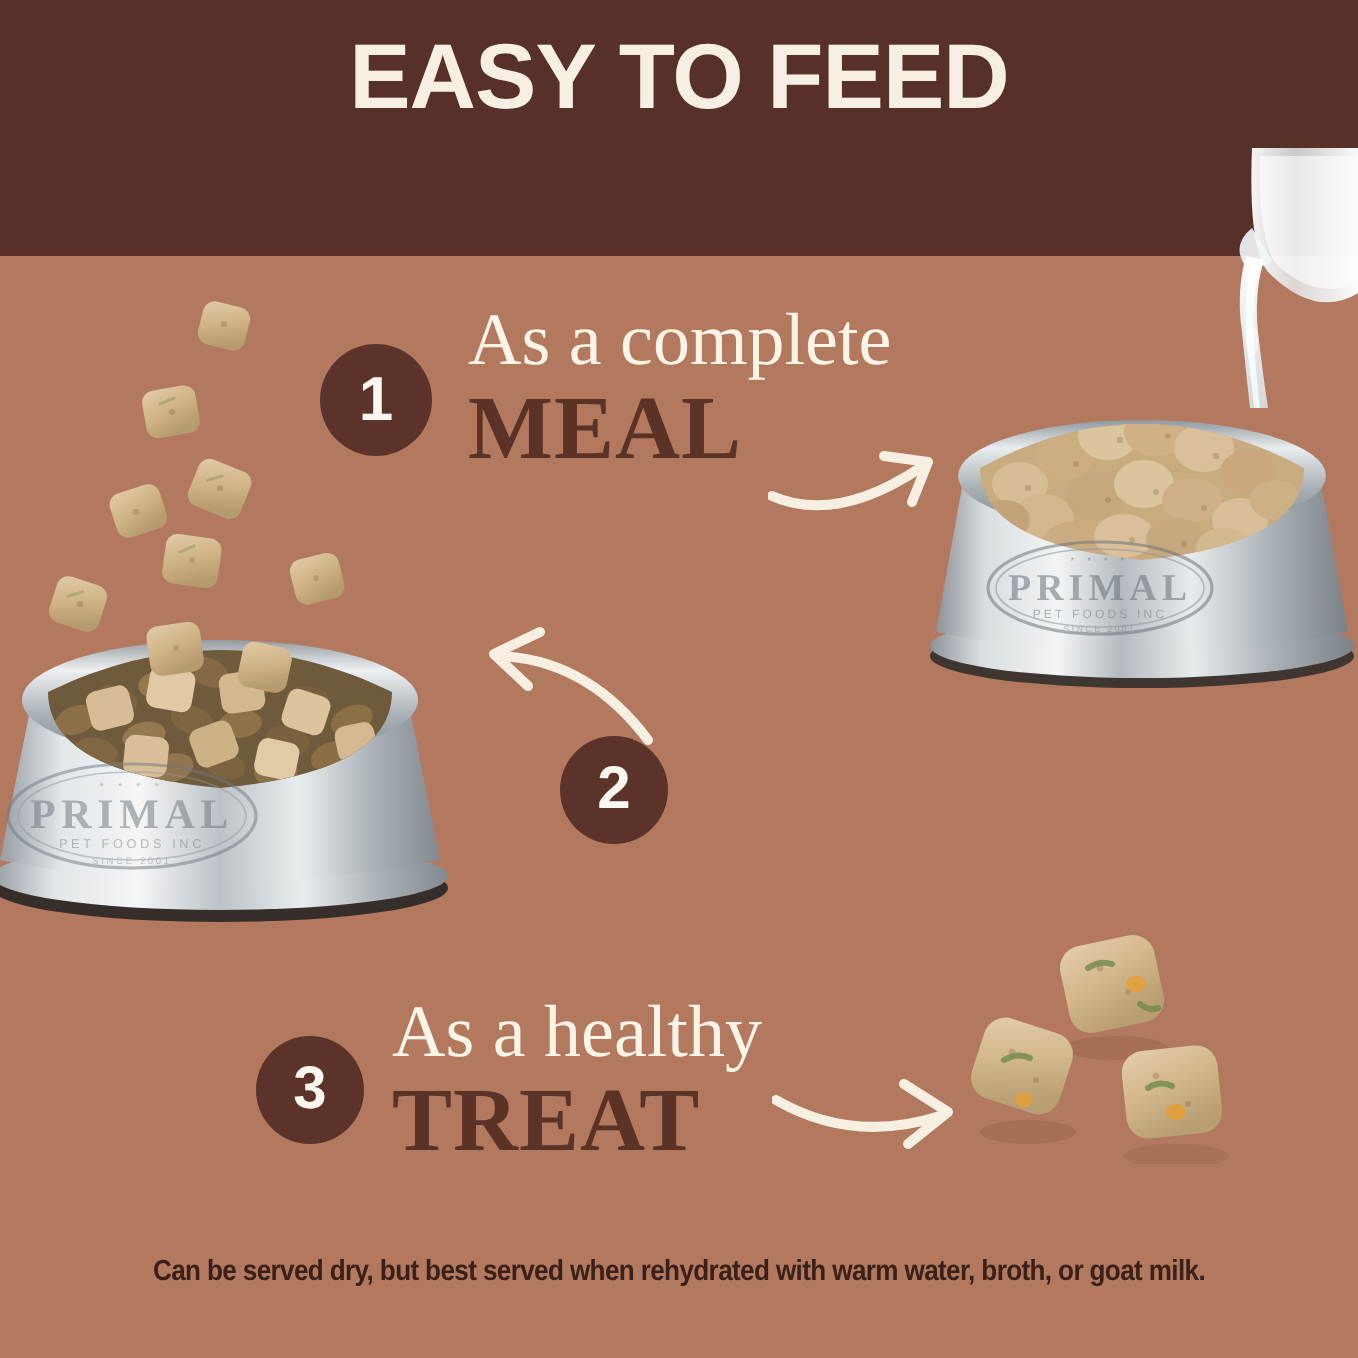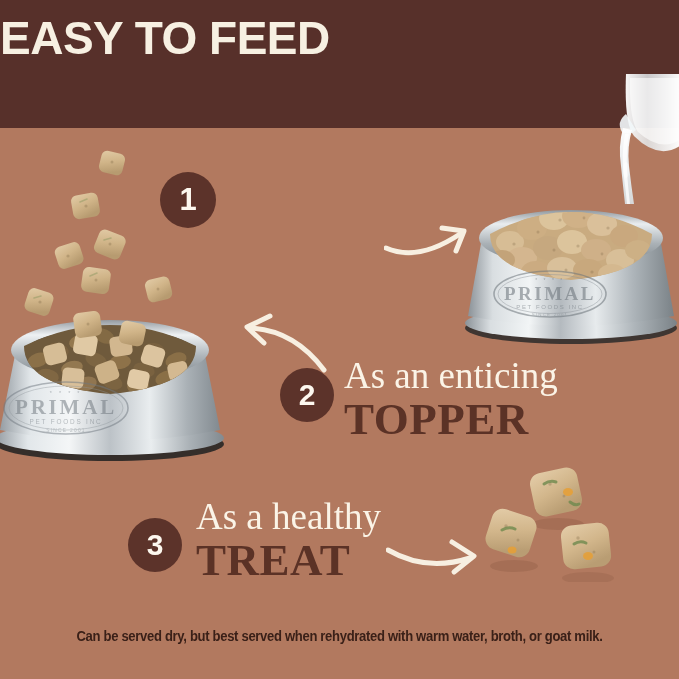--- a/index.html
+++ b/index.html
@@ -23,21 +23,21 @@
     left: 0; top: 0;
     width: 679px;
     height: 128px;
     background: #57302a;
     z-index: 6;
   }
   .header-title {
     position: absolute;
     left: 0; top: 14px;
     width: 679px;
-    text-align: left;
+    text-align: center;
     color: #f7f0e2;
     font-family: "Liberation Sans", sans-serif;
     font-weight: 700;
     font-size: 46px;
     line-height: 49px;
     letter-spacing: -0.5px;
     z-index: 7;
   }
   .header-title .l2 { display: block; }
 
@@ -399,33 +399,31 @@
     </svg>
   </div>
 
   <div class="header-band"></div>
   <div class="header-title">
     <span>EASY TO FEED</span>
   </div>
 
   <div class="badge badge-1">1</div>
   <div class="step-text step1">
+    <div class="step-line">As a complete</div>
+    <div class="step-keyword">MEAL</div>
   </div>
   <div class="arrow arrow-1">
     <svg width="92" height="48" viewBox="0 0 92 48">
       <path d="M2 30 Q34 44 76 16" stroke="#f7efe1" stroke-width="5" fill="none" stroke-linecap="round"></path>
       <path d="M58 10 L80 13 L72 33" stroke="#f7efe1" stroke-width="5" fill="none" stroke-linecap="round" stroke-linejoin="round"></path>
     </svg>
   </div>
 
   <div class="badge badge-2">2</div>
-  <div class="step-text step2">
-    <div class="step-line">As an enticing</div>
-    <div class="step-keyword">TOPPER</div>
-  </div>
   <div class="arrow arrow-2">
     <svg width="96" height="62" viewBox="0 0 96 62">
       <path d="M12 16 Q56 18 86 58" stroke="#f7efe1" stroke-width="5" fill="none" stroke-linecap="round"></path>
       <path d="M32 4 L9 15 L26 31" stroke="#f7efe1" stroke-width="5" fill="none" stroke-linecap="round" stroke-linejoin="round"></path>
     </svg>
   </div>
 
   <div class="badge badge-3">3</div>
   <div class="step-text step3">
     <div class="step-line">As a healthy</div>

